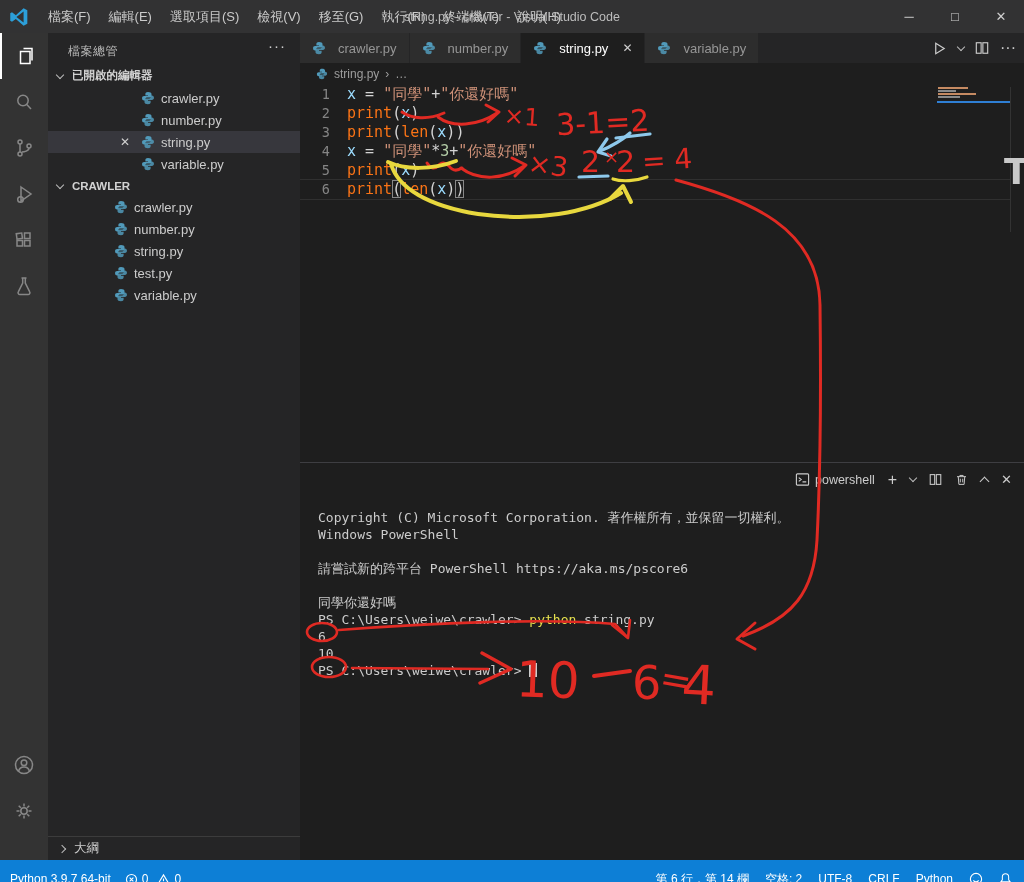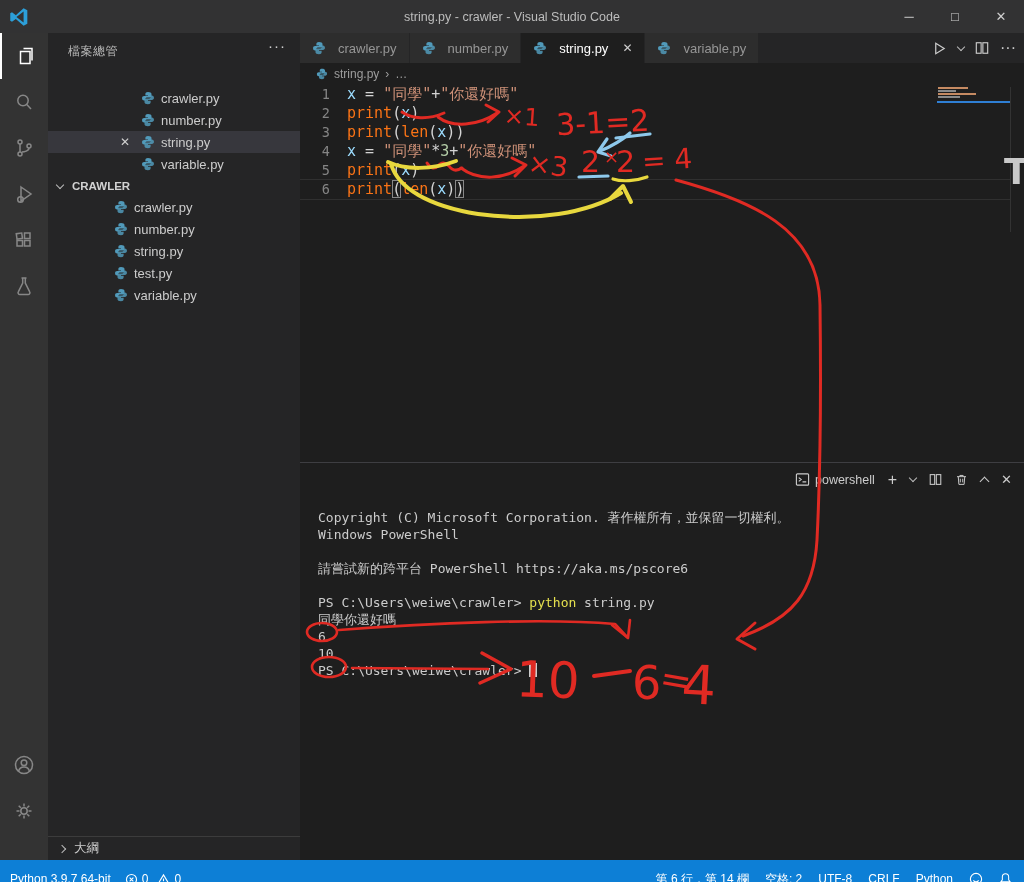--- a/index.html
+++ b/index.html
@@ -78,20 +78,30 @@
   .overlay{position:absolute;left:0;top:0;width:1024px;height:882px;pointer-events:none;z-index:60}
   .overlay text{font-family:"DejaVu Sans",sans-serif}
 </style>
 </head>
 <body>
 
 <div class="titlebar">
   <svg class="logo" width="20" height="20" viewBox="0 0 24 24">
     <path fill="#2c9fd9" d="M17.5 1.5L22 3.8v16.4l-4.5 2.3-9.3-8.2-4.6 3.5L1.5 16.6v-9L3.6 6.4l4.6 3.4 9.3-8.3zM8.9 12l8.6 6.6V5.4L8.9 12z"></path>
   </svg>
+  <div class="menus">
+    <span>檔案(F)</span>
+    <span>編輯(E)</span>
+    <span>選取項目(S)</span>
+    <span>檢視(V)</span>
+    <span>移至(G)</span>
+    <span>執行(R)</span>
+    <span>終端機(T)</span>
+    <span>說明(H)</span>
+  </div>
   <div class="window-title">string.py - crawler - Visual Studio Code</div>
   <div class="win-controls">
     <span>─</span>
     <span>□</span>
     <span>✕</span>
   </div>
 </div>
 
 <div class="activitybar">
   <div class="act-item active">
@@ -147,20 +157,24 @@
           <path d="M11 3.5v3M11 15.5v3M3.5 11h3M15.5 11h3M5.7 5.7l2.1 2.1M14.2 14.2l2.1 2.1M16.3 5.7l-2.1 2.1M7.8 14.2l-2.1 2.1"></path>
         </svg>
     </div>
   </div>
 </div>
 
 <div class="sidebar">
   <div class="sb-title">檔案總管</div>
   <div class="sb-more">···</div>
 
+  <div class="sb-sec" style="top:32px">
+    <span class="chev down"></span>
+    <span>已開啟的編輯器</span>
+  </div>
 
   <div class="sb-row" style="top:54px;padding-left:93px">
     <svg class="pyicon" viewBox="0 0 16 16">
         <path d="M8 1C6 1 5 1.9 5 3.2V5h3v.8H3.6C2.1 5.8 1.2 6.8 1.2 8.3s.9 2.6 2.4 2.6H5V9.4C5 8.1 6 7.4 7.2 7.4h2.9c1.1 0 1.9-.8 1.9-2V3.2C12 1.9 10.5 1 8 1z" fill="#519aba"></path>
         <path d="M8 15c2 0 3-.9 3-2.2V11H8v-.8h4.4c1.5 0 2.4-1 2.4-2.5s-.9-2.6-2.4-2.6H11v1.5c0 1.3-1 2-2.2 2H5.9c-1.1 0-1.9.8-1.9 2v2.2C4 14.1 5.5 15 8 15z" fill="#519aba" opacity=".85"></path>
       </svg>
     <span>crawler.py</span>
   </div>
   <div class="sb-row" style="top:76px;padding-left:93px">
     <svg class="pyicon" viewBox="0 0 16 16">
@@ -324,22 +338,22 @@
       <span class="chev" style="width:7px;height:7px;border-color:#ccc;transform:rotate(-135deg);margin-top:4px"></span>
       <span>✕</span>
     </div>
 
     <div class="terminal">
       <div class="tline">Copyright (C) Microsoft Corporation. 著作權所有，並保留一切權利。</div>
       <div class="tline">Windows PowerShell</div>
       <div class="tline"></div>
       <div class="tline">請嘗試新的跨平台 PowerShell https://aka.ms/pscore6</div>
       <div class="tline"></div>
+      <div class="tline">同學你還好嗎</div>
       <div class="tline"><span>PS C:\Users\weiwe\crawler&gt; </span><span class="t-python">python</span><span> string.py</span></div>
-      <div class="tline">同學你還好嗎</div>
       <div class="tline">6</div>
       <div class="tline">10</div>
       <div class="tline"><span>PS C:\Users\weiwe\crawler&gt;</span><span class="t-cursor"></span></div>
     </div>
   </div>
 </div>
 
 <div class="statusbar">
   <div class="sb-left">
     <span class="sb-item">Python 3.9.7 64-bit</span>

